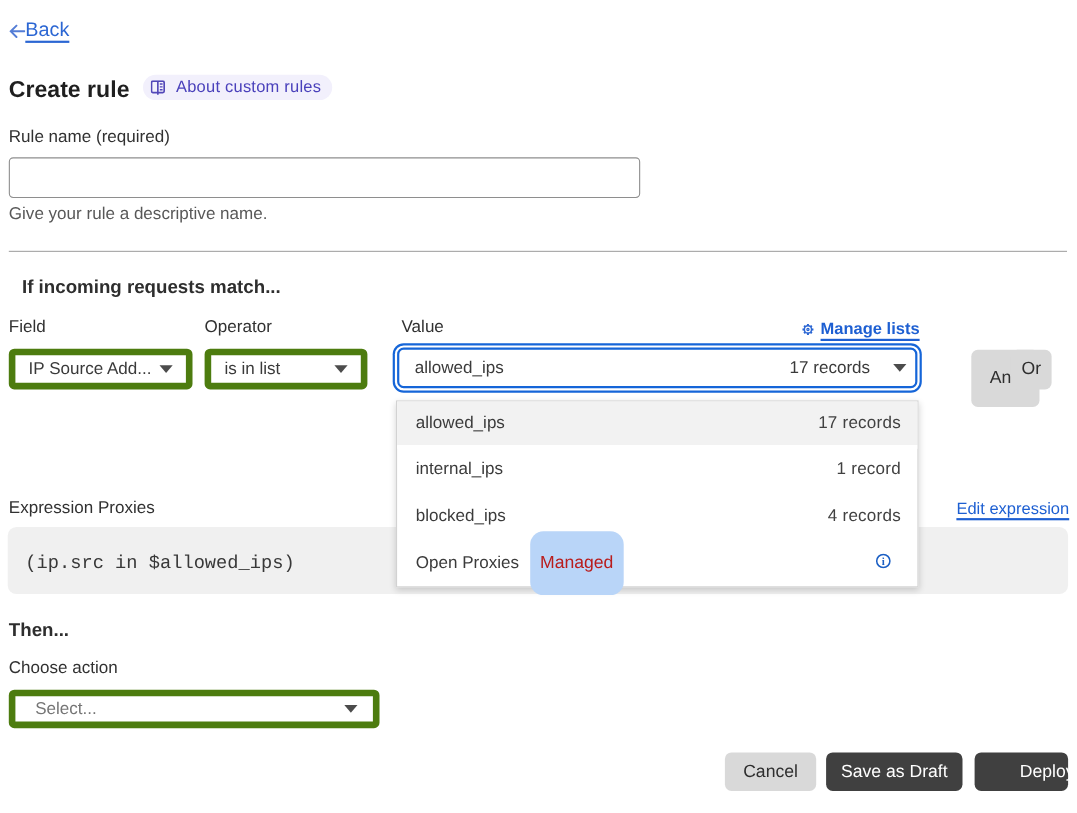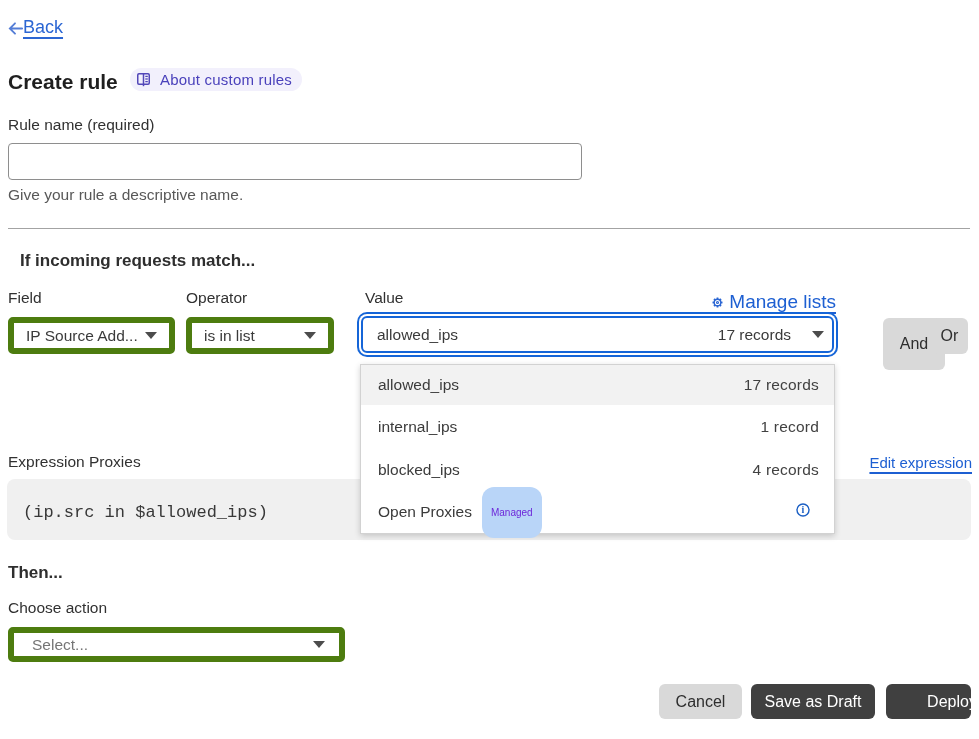--- a/index.html
+++ b/index.html
@@ -24,44 +24,44 @@
   .helper { left:8px; top:186px; font-size:15.5px; color:#585858; }
 
   .divider { left:8px; top:228px; width:962px; height:1px; background:#a3a3a3; }
 
   .h2 { font-size:17px; font-weight:bold; color:#2e2e2e; }
   .h2-match { left:20px; top:251px; }
 
   .lbl-field { left:8px; top:289px; }
   .lbl-operator { left:186px; top:289px; }
   .lbl-value { left:365px; top:289px; }
-  .manage { right:143px; top:291px; font-size:19px; display:flex; align-items:center; gap:6px; }
+  .manage { right:143px; top:291px; font-size:15px; display:flex; align-items:center; gap:6px;font-weight:bold; }
 
   .select { border:6px solid #4d7c0f; border-radius:5px; background:#fff; display:flex; align-items:center; font-size:15.5px; color:#3a3a3a; }
   .sel-field { left:8px; top:317px; width:167px; height:37px; padding:0 12px; }
   .sel-operator { left:186px; top:317px; width:148px; height:37px; padding:0 12px; }
   .sel-value { left:361px; top:316px; width:473px; height:37px; padding:0 8px 0 14px; border:2px solid #1565d8; border-radius:6px;
                box-shadow:0 0 0 2px #fff, 0 0 0 4px #1565d8; }
   .sel-action { left:8px; top:627px; width:337px; height:35px; padding:0 14px 0 18px; color:#757575; }
   .caret { width:0; height:0; border-left:6.2px solid transparent; border-right:6.2px solid transparent; border-top:7px solid #4c4c4c; margin-left:auto; }
   .sel-value .vright { margin-left:auto; display:flex; align-items:center; gap:19px; }
 
   .btn { display:flex; align-items:center; justify-content:center; font-size:16px; border-radius:6px; }
   .btn-gray { background:#d9d9d9; color:#2e2e2e; }
   .btn-blue { background:#404040; color:#fff; }
   .btn-and { left:847px; top:318px; width:62px; height:52px;margin-left:36px; }
-  .btn-or { left:919px; top:318px; width:37px; height:36px;margin-left:12px; }
+  .btn-or { left:919px; top:318px; width:37px; height:36px; }
 
   
   .menu { left:360px; top:364px; width:475px; height:170px; background:#fff; border:1px solid #d2d2d2; box-shadow:0 2px 6px rgba(0,0,0,.18); z-index:5; }
   .mi { height:42.5px; display:flex; align-items:center; padding:0 15px 0 17px; font-size:15.5px; color:#3b3b3b; }
   .mi .rec { margin-left:auto; color:#414141; letter-spacing:0.2px; }
   .mi > * { position:relative; top:-1.5px; }
   .mi-1 { background:linear-gradient(#f2f2f2 0 39.5px, #fff 39.5px); }
-  .pill { background:#b9d5f8; color:#6d28d9; font-size:10px; border-radius:12px; padding:20px 9px; margin-left:10px; }
+  .pill { background:#b9d5f8; color:#b91c1c; font-size:16px; border-radius:12px; padding:20px 9px; margin-left:10px; }
 
   
   .lbl-expr { left:8px; top:453px; }
   .edit { right:7px; top:454px; font-size:15px; }
   .exprbox { left:7px; top:479px; width:964px; height:61px; background:#f0f0f0; border-radius:8px; }
   .code { left:23px; top:503px; font-family:"Liberation Mono", monospace; font-size:17px; color:#383838; }
 
   .h2-then { left:8px; top:563px; }
   .lbl-action { left:8px; top:599px; }
 

